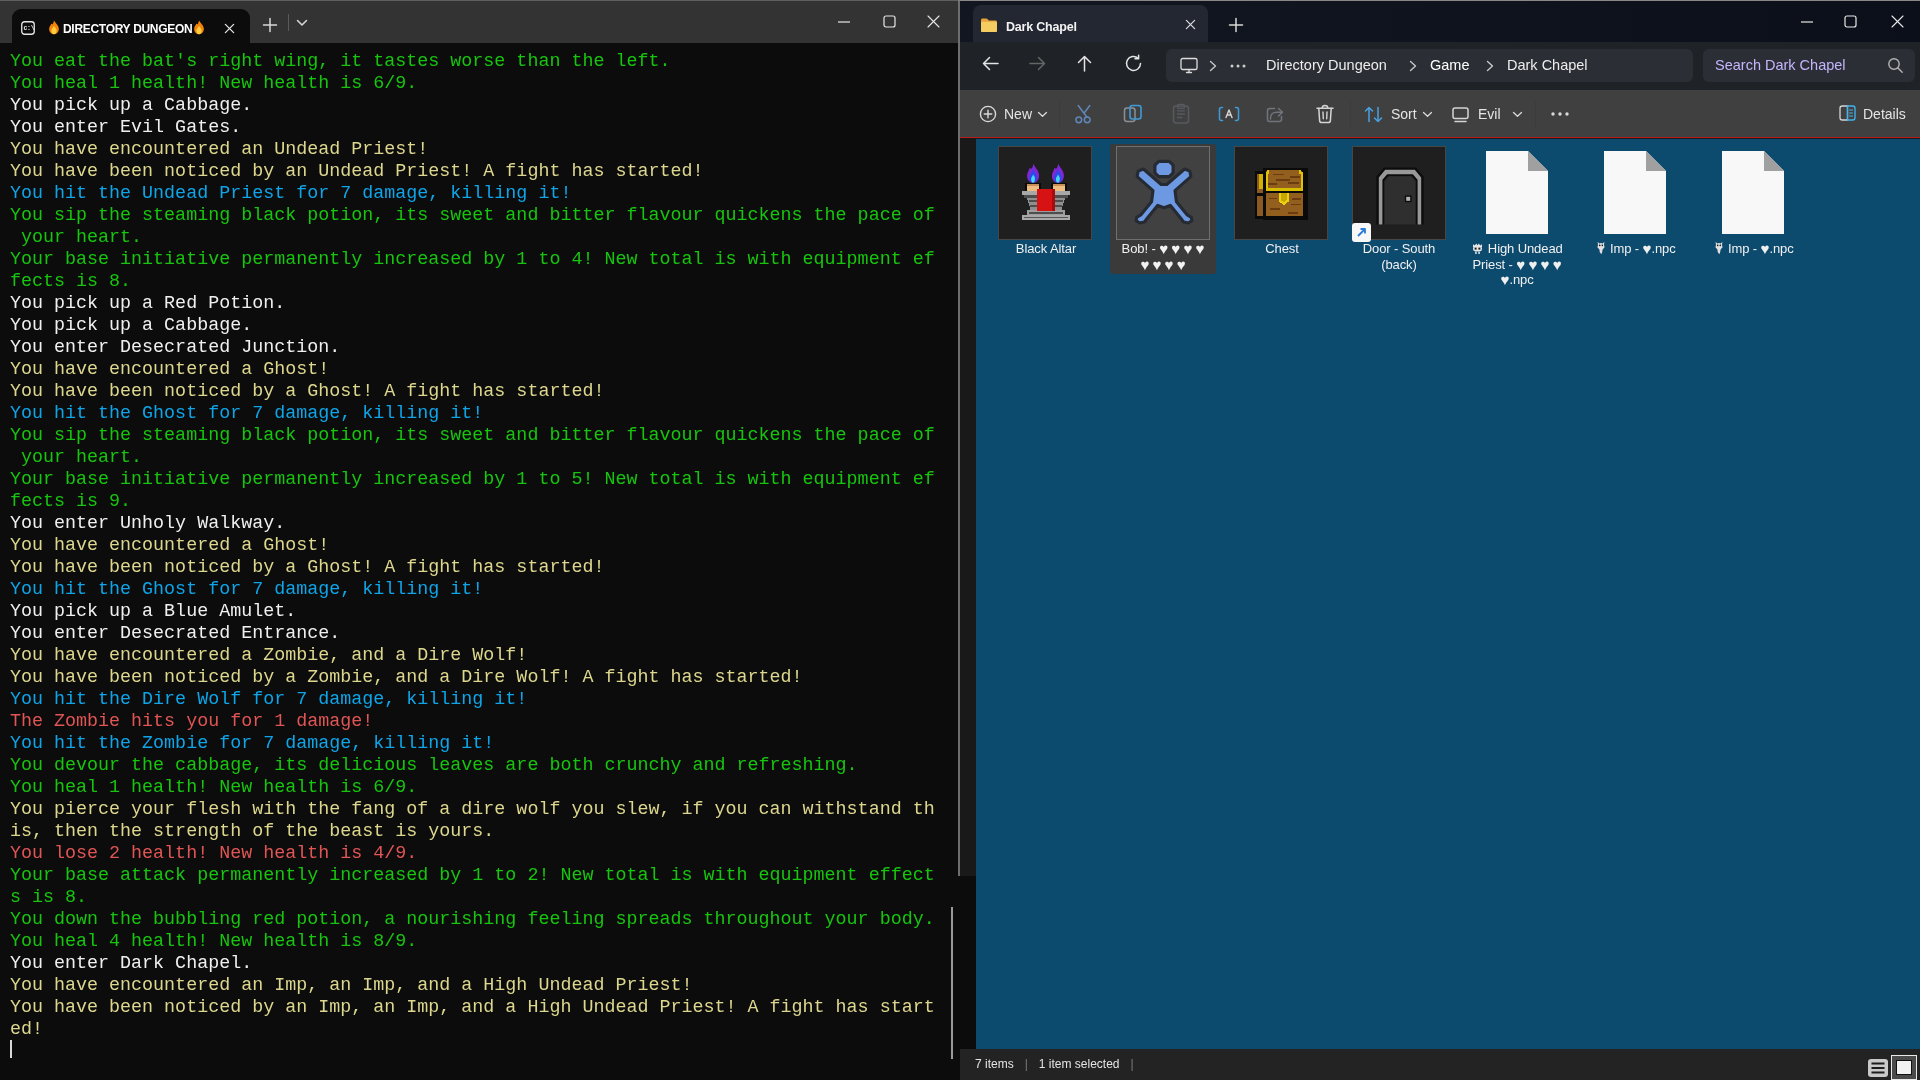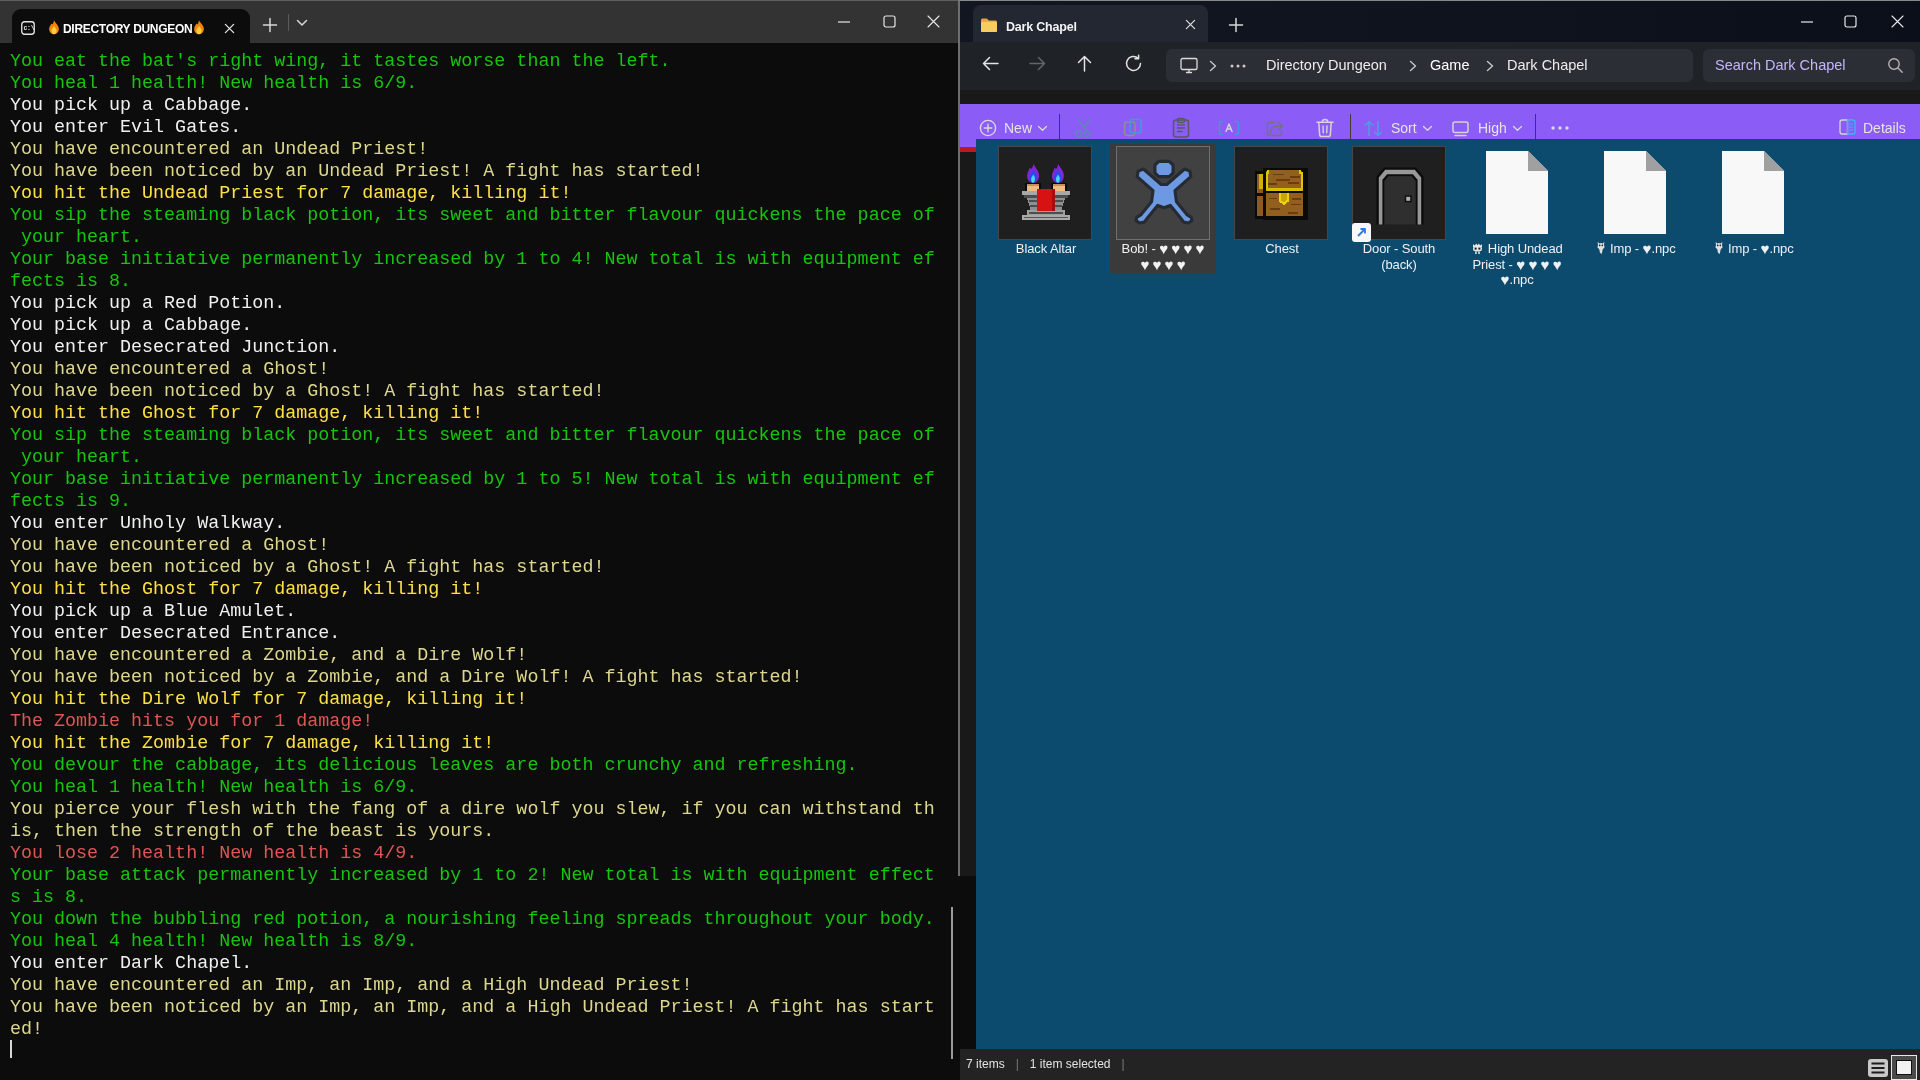--- a/index.html
+++ b/index.html
@@ -2,28 +2,28 @@
 <html><head>
 <meta charset="utf-8">
 <style>
 html,body{margin:0;padding:0;width:1920px;height:1080px;overflow:hidden;background:#0c0c0c}
 *{box-sizing:border-box}
 .abs{position:absolute}
 #term{position:absolute;left:0;top:0;width:958px;height:1080px;background:#0c0c0c;border-top:1px solid #5f5f5f}
 #ttl{position:absolute;left:0;top:0;width:100%;height:42px;background:#333333}
 #ttab{position:absolute;left:12px;top:8px;width:238px;height:34px;background:#0c0c0c;border-radius:9px 9px 0 0;color:#fff;font:700 12px/15px "Liberation Sans",sans-serif;letter-spacing:-0.3px}
 #tlog{position:absolute;left:10px;top:50px;margin:0;font:18.35px/22px "Liberation Mono",monospace;white-space:pre;letter-spacing:0}
-.g{color:#17c50e}.w{color:#f0f0f0}.y{color:#ddd78e}.m{color:#fde047}.r{color:#e05555}
+.g{color:#17c50e}.w{color:#f0f0f0}.y{color:#ddd78e}.m{color:#0ea5e9}.r{color:#e05555}
 #cursor{position:absolute;left:10px;top:1039px;width:2px;height:18px;background:#d8d8d8}
 #tscroll{position:absolute;left:951px;top:906px;width:2px;height:152px;background:#9a9a9a}
 #expl{position:absolute;left:958px;top:0;width:962px;height:876px;background:#191919;border-left:2px solid #6e6e6e;border-top:1px solid #888}
 #ebar{position:absolute;left:0;top:0;width:100%;height:41px;background:linear-gradient(90deg,#121620 0%,#0f131d 55%,#0b0f1a 100%)}
 #etab{position:absolute;left:13px;top:4px;width:235px;height:37px;background:#232731;border-radius:8px 8px 0 0;color:#f2f2f2;font:600 12.5px/16px "Liberation Sans",sans-serif;letter-spacing:-0.2px}
 #enav{position:absolute;left:0;top:41px;width:100%;height:48px;background:#1f2227}
-#ecmd{position:absolute;left:0;top:103px;width:100%;height:48px;background:#8b5cf6;border-bottom:5px solid #b91c1c;color:#e4e4e4;font:14px/18px "Liberation Sans",sans-serif}
+#ecmd{position:absolute;left:0;top:89px;width:100%;height:48px;background:#404040;border-bottom:1px solid #b91c1c;color:#e4e4e4;font:14px/18px "Liberation Sans",sans-serif}
 #ebody{position:absolute;left:16px;top:138px;width:100%;height:910px;background:#0c4a6e}
 #estatus{position:absolute;left:0;top:1048px;width:100%;height:32px;background:#232323;color:#e4e4e4;font:12px/30px "Liberation Sans",sans-serif}
 .abox{position:absolute;top:7px;height:33px;background:#2b2e34;border-radius:6px}
 .tile{position:absolute;text-align:center;color:#f0f0f0;font:13px/15.5px "Liberation Sans",sans-serif;letter-spacing:-0.1px}
 .thumb{position:relative;border:1px solid #464646;background:#1f1f1f;width:94px;height:94px;margin:0 auto}
 .sep{position:absolute;top:10px;width:1px;height:28px;background:#3c3c3c}
 .hearts{font-size:15px;letter-spacing:3.2px;margin-right:-3.2px;vertical-align:-1px;line-height:10px;display:inline-block}
 </style>
 </head>
 <body>
@@ -226,21 +226,21 @@
         <path d="M15 3.5 V17.5 M11.5 14 L15 17.5 L18.5 14" stroke="#4aa0e0" stroke-width="1.5" fill="none" stroke-linecap="round" stroke-linejoin="round"></path>
       </svg>
     <span class="abs" style="left:431px;top:15px">Sort</span>
     <svg class="abs" style="left:462px;top:21px" width="11" height="7" viewBox="0 0 11 7">
         <path d="M1.5 1.5 L5.5 5.2 L9.5 1.5" stroke="#dadada" stroke-width="1.3" fill="none" stroke-linecap="round" stroke-linejoin="round"></path>
       </svg>
     <svg class="abs" style="left:490px;top:14px" width="21" height="21" viewBox="0 0 21 21">
         <rect x="3" y="4" width="15" height="10.5" rx="2" fill="none" stroke="#d4d4d4" stroke-width="1.5"></rect>
         <path d="M5 17.5 H16" stroke="#d4d4d4" stroke-width="1.5" stroke-linecap="round"></path>
       </svg>
-    <span class="abs" style="left:518px;top:15px">High</span>
+    <span class="abs" style="left:518px;top:15px">Evil</span>
     <svg class="abs" style="left:552px;top:21px" width="11" height="7" viewBox="0 0 11 7">
         <path d="M1.5 1.5 L5.5 5.2 L9.5 1.5" stroke="#dadada" stroke-width="1.3" fill="none" stroke-linecap="round" stroke-linejoin="round"></path>
       </svg>
     <div class="sep" style="left:575px"></div>
     <svg class="abs" style="left:590px;top:21px" width="20" height="6" viewBox="0 0 20 6">
         <circle cx="3" cy="3" r="1.7" fill="#dadada"></circle>
         <circle cx="10" cy="3" r="1.7" fill="#dadada"></circle>
         <circle cx="17" cy="3" r="1.7" fill="#dadada"></circle>
       </svg>
     <svg class="abs" style="left:879px;top:15px" width="17" height="16" viewBox="0 0 17 16">
@@ -371,20 +371,20 @@
     <svg class="abs" style="left:746px;top:12px" width="62" height="83" viewBox="0 0 62 83">
         <polygon points="0,0 42,0 62,20 62,83 0,83" fill="#f8f8f8"></polygon>
         <polygon points="42,0 42,20 62,20" fill="#a0a0a0"></polygon>
       </svg>
     <div class="tile" style="left:726px;top:102px;width:104px"><svg width="10" height="14" viewBox="0 0 10 14" style="vertical-align:-2px">
           <path d="M1.6 0.8 L3.2 2.6 L5 2.0 L6.8 2.6 L8.4 0.8 L8.0 4.0 L8.6 6.2 L6.6 8.4 L6.2 11.0 L5.4 13.2 L3.8 11.2 L3.4 8.4 L1.4 6.2 L2.0 4.0 Z" fill="#e0e0e0"></path>
           <circle cx="3.7" cy="4.4" r="0.8" fill="#191919"></circle>
           <circle cx="6.3" cy="4.4" r="0.8" fill="#191919"></circle>
         </svg> Imp - <span class="hearts">♥</span>.npc</div>
   </div>
-  <div id="estatus"><span style="margin-left:6px">7 items</span><span style="margin:0 11px;color:#7a7a7a">|</span><span>1 item selected</span><span style="margin:0 11px;color:#7a7a7a">|</span></div>
+  <div id="estatus"><span style="margin-left:15px">7 items</span><span style="margin:0 11px;color:#7a7a7a">|</span><span>1 item selected</span><span style="margin:0 11px;color:#7a7a7a">|</span></div>
   <svg class="abs" style="left:908px;top:1058px" width="20" height="18" viewBox="0 0 20 18">
       <rect x="0" y="0" width="20" height="18" rx="3" fill="#c9c9c9"></rect>
       <path d="M3.5 4.5 H16.5 M3.5 9 H16.5 M3.5 13.5 H16.5" stroke="#1d1d1d" stroke-width="1.8"></path>
     </svg>
   <div class="abs" style="left:931px;top:1054px;width:26px;height:25px;border:1.6px solid #e8e8e8;background:#4a4a4a"></div>
   <div class="abs" style="left:936px;top:1059px;width:16px;height:15px;background:#f2f2f2;border:1.6px solid #111"></div>
 </div>
 
 </body></html>

